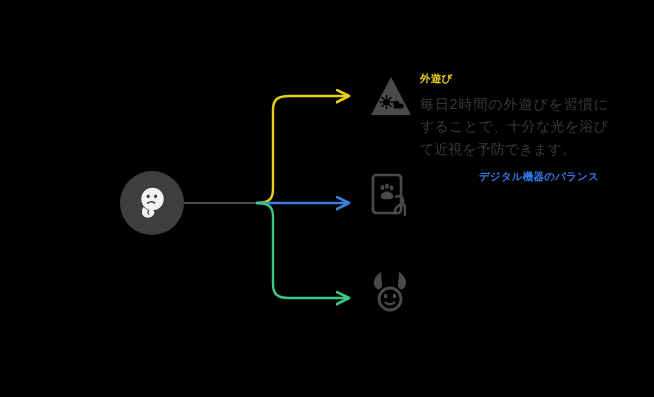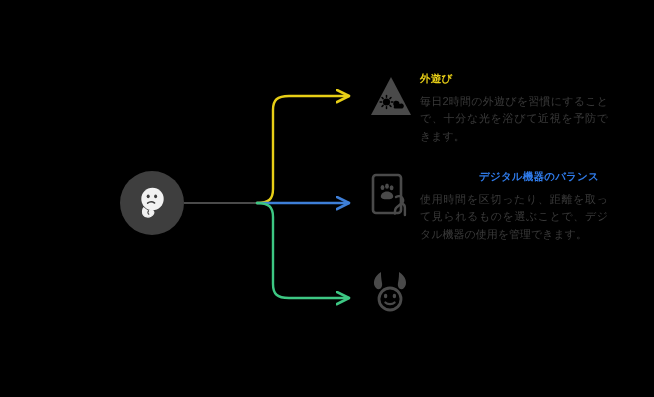--- a/index.html
+++ b/index.html
@@ -62,21 +62,21 @@
   }
   .branch-heading {
     font-size: 10.5px;
     font-weight: bold;
     letter-spacing: 0.2px;
     line-height: 1.3;
     margin: 0 0 7px 0;
     white-space: nowrap;
   }
   .branch-text {
-    font-size: 11px;
+    font-size: 14px;
     line-height: 1.62;
     color: #3A3A3A;
     margin: 0;
     width: 188px;
     text-align: justify;
   }
 
   #branch-outdoor  { top: 72px; }
   #branch-digital  { top: 170px; }
   #branch-vision   { top: 266px; }
@@ -161,21 +161,20 @@
           <path d="M19,21.5 c3.6,0 6.2,2.6 6.2,5.0 c0,2.2 -2.6,2.8 -6.2,2.8
                    c-3.6,0 -6.2,-0.6 -6.2,-2.8 c0,-2.4 2.6,-5.0 6.2,-5.0 Z"></path>
         </g>
         <path d="M28,27 c2.4,-1.6 5.2,-1.0 6.4,1.0 c1.2,2.0 0.6,4.2 -1.0,5.4
                  L28.5,37.5 c-1.8,1.4 -1.6,4.2 -1.6,6.0" fill="none" stroke="#4A4A4A" stroke-width="2.4" stroke-linecap="round" stroke-linejoin="round"></path>
         <path d="M33.5,33.5 c2.0,0.4 3.4,2.0 3.4,4.2 L36.9,45" fill="none" stroke="#4A4A4A" stroke-width="2.4" stroke-linecap="round"></path>
       </svg>
     </div>
     <div class="branch-body">
       <div class="branch-heading h-blue">デジタル機器のバランス</div>
-      <div class="branch-text">使用時間を区切ったり、距離を取って見られるものを選ぶことで、デジタル機器の使用を管理できます。</div>
     </div>
   </div>
 
   <div class="branch" id="branch-vision">
     <div class="branch-icon">
       <svg width="46" height="50" viewBox="0 0 46 50">
         <path d="M13,6 C6,10 4,18 8,22 C11,25 15,22 14,17 C13,12 13,9 13,6 Z" fill="#4A4A4A"></path>
         <path d="M31,6 C38,10 40,18 36,22 C33,25 29,22 30,17 C31,12 31,9 31,6 Z" fill="#4A4A4A"></path>
         <circle cx="22" cy="33" r="11" fill="none" stroke="#4A4A4A" stroke-width="2.8"></circle>
         <ellipse cx="17.6" cy="30.0" rx="1.7" ry="2.2" fill="#4A4A4A"></ellipse>

